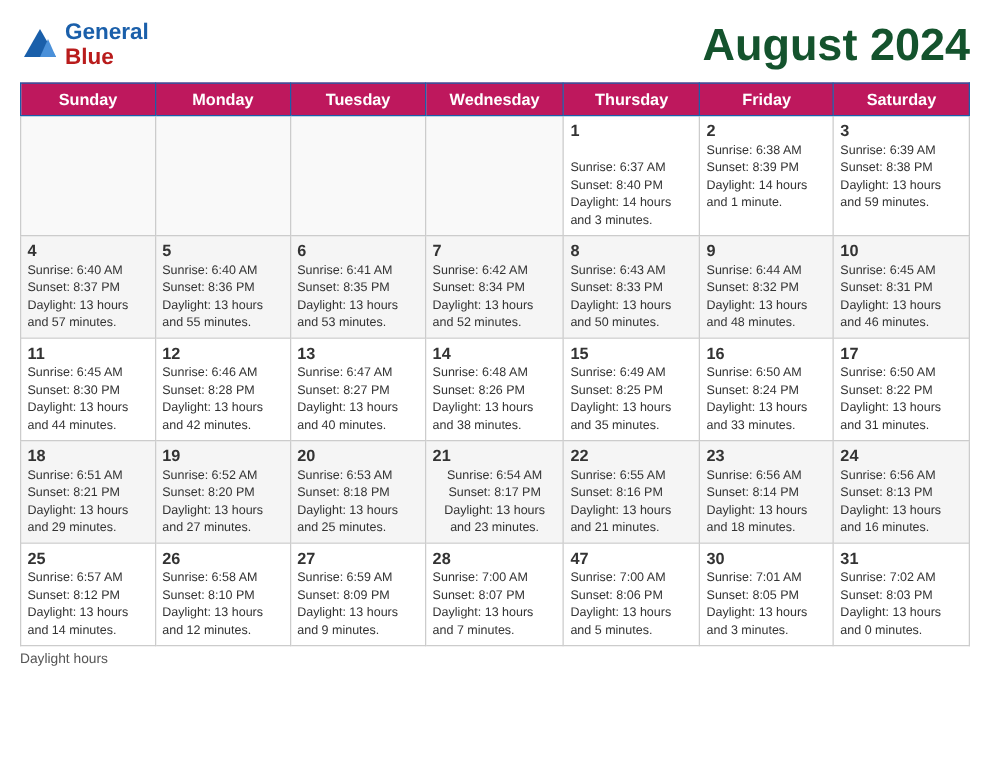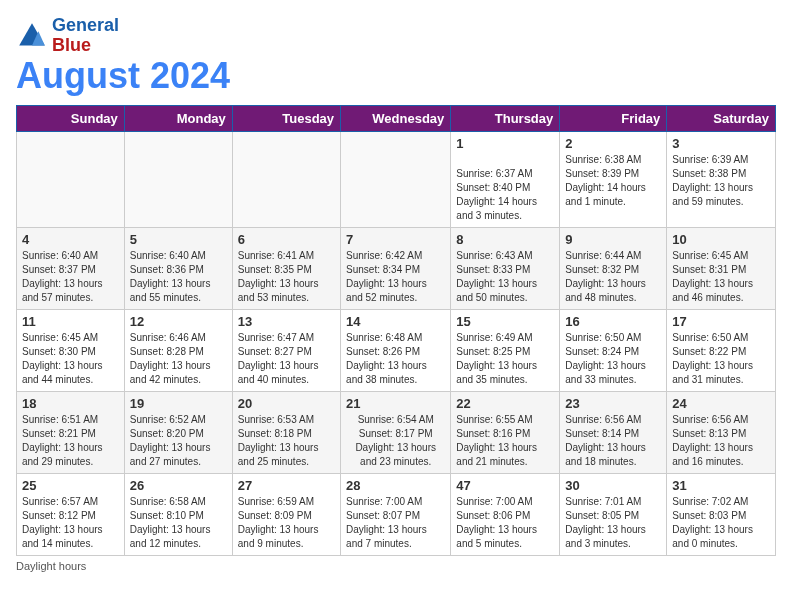--- a/index.html
+++ b/index.html
@@ -10,23 +10,22 @@
       height: 612px;
       overflow: hidden;
     }
     .page {
       width: 792px;
       padding: 16px 16px 8px 16px;
     }
     .header {
       display: flex;
       justify-content: space-between;
-      align-items: flex-start;
+      align-items: flex-end;
       margin-bottom: 10px;
-      flex-direction: column;
     }
     .logo {
       display: flex;
       align-items: center;
       gap: 4px;
     }
     .logo-text {
       font-size: 18px;
       font-weight: bold;
       color: #333;
@@ -38,36 +37,36 @@
     .logo-icon {
       width: 32px;
       height: 32px;
     }
     .title-block {
       text-align: right;
     }
     .main-title {
       font-size: 36px;
       font-weight: bold;
-      color: #3b82f6;
+      color: #14532d;
       line-height: 1.1;
     }
     .subtitle {
       font-size: 15px;
       color: #555;
     }
     .calendar {
       width: 100%;
       border-collapse: collapse;
       border: 1px solid #ccc;
     }
     .calendar th {
-      background-color: #701a75;
+      background-color: #be185d;
       color: #fff;
-      text-align: right;
+      text-align: center;
       padding: 5px 6px;
       font-size: 13px;
       border: 1px solid #1a5faa;
     }
     .calendar td {
       vertical-align: top;
       padding: 4px 5px;
       border: 1px solid #ccc;
       font-size: 10.5px;
       color: #333;

